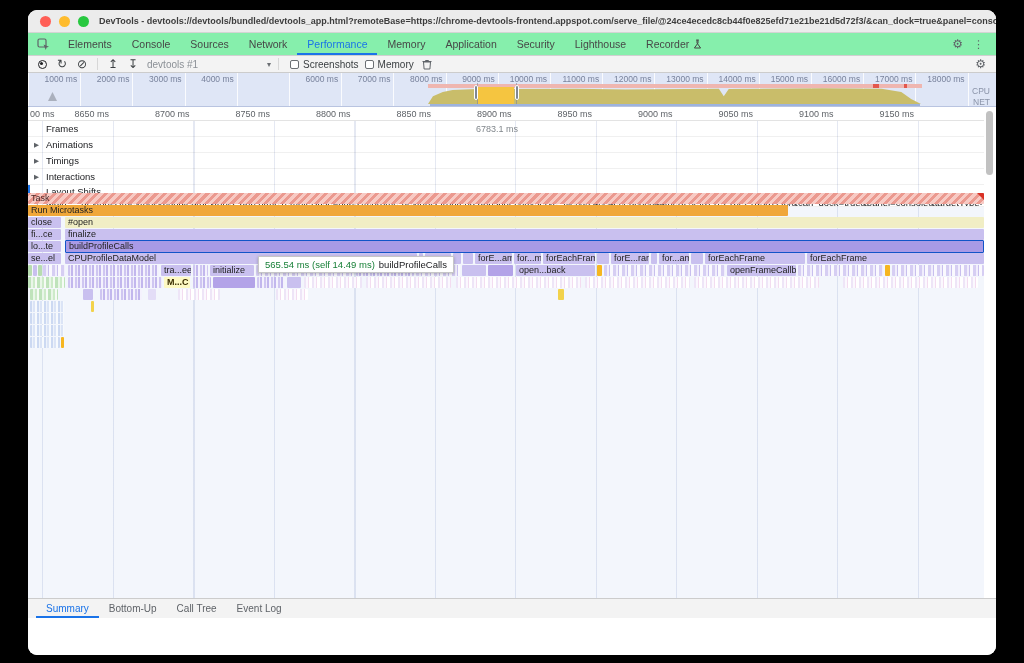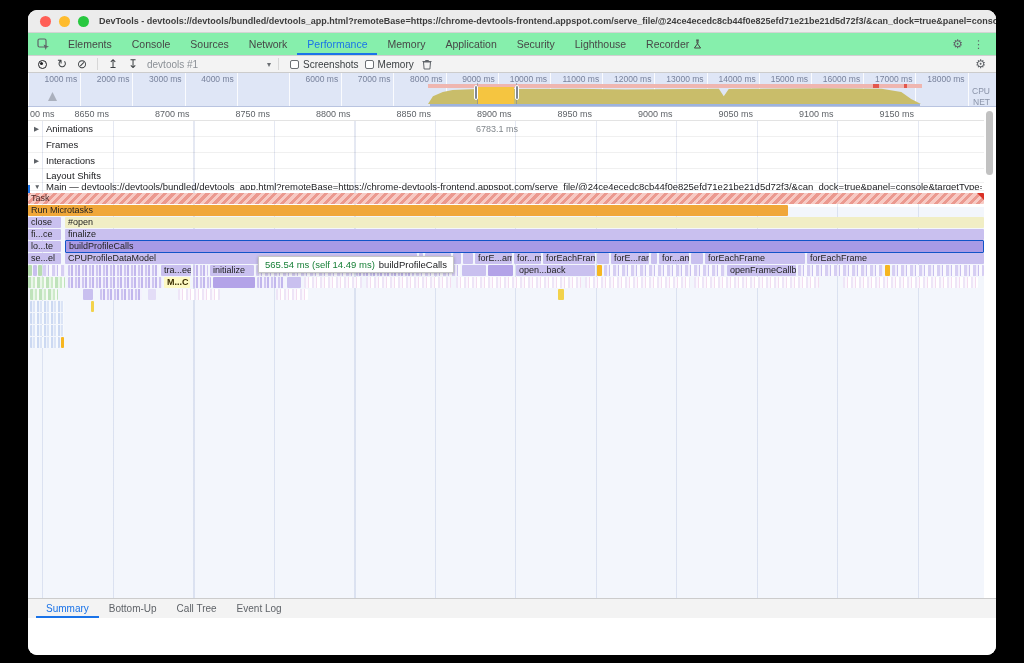--- a/index.html
+++ b/index.html
@@ -235,25 +235,29 @@
   <div class="graph">
     <div class="flame-zone"></div>
     <div class="gridlines"></div>
     <div class="ruler">
       <span class="ruler-first">00 ms</span>
       <span id="ruler-ticks"><div class="ruler-tick" style="left: 11px;">8650 ms</div><div class="ruler-tick" style="left: 91.5px;">8700 ms</div><div class="ruler-tick" style="left: 172px;">8750 ms</div><div class="ruler-tick" style="left: 252.5px;">8800 ms</div><div class="ruler-tick" style="left: 333px;">8850 ms</div><div class="ruler-tick" style="left: 413.5px;">8900 ms</div><div class="ruler-tick" style="left: 494px;">8950 ms</div><div class="ruler-tick" style="left: 574.5px;">9000 ms</div><div class="ruler-tick" style="left: 655px;">9050 ms</div><div class="ruler-tick" style="left: 735.5px;">9100 ms</div><div class="ruler-tick" style="left: 816px;">9150 ms</div></span>
     </div>
     <div class="frame-marker">6783.1 ms</div>
     <div class="tracks" id="tracks">
         <div class="track-row" style="height: 16px;">
+          <div class="track-label">Frames</div>
+        </div>
+        <div class="track-row" style="height: 16px;">
           <div class="track-arrow">▶</div>
           <div class="track-label">Animations</div>
         </div>
         <div class="track-row" style="height: 16px;">
-          <div class="track-label">Frames</div>
+          <div class="track-arrow">▶</div>
+          <div class="track-label">Timings</div>
         </div>
         <div class="track-row" style="height: 16px;">
           <div class="track-arrow">▶</div>
           <div class="track-label">Interactions</div>
         </div>
         <div class="track-row" style="height: 14px;">
           <div class="track-label">Layout Shifts</div>
         </div>
         <div class="track-row" style="height: 8px;">
           <div class="track-arrow">▼</div>

